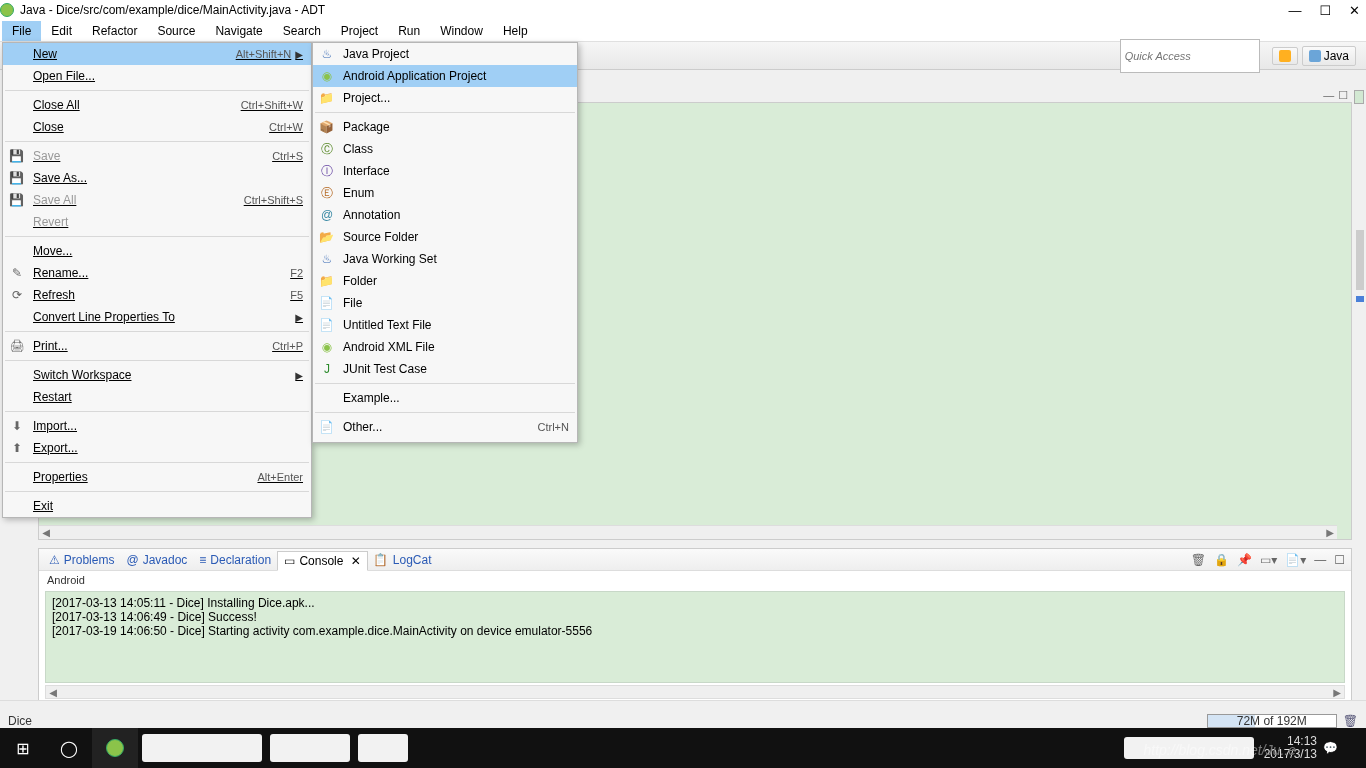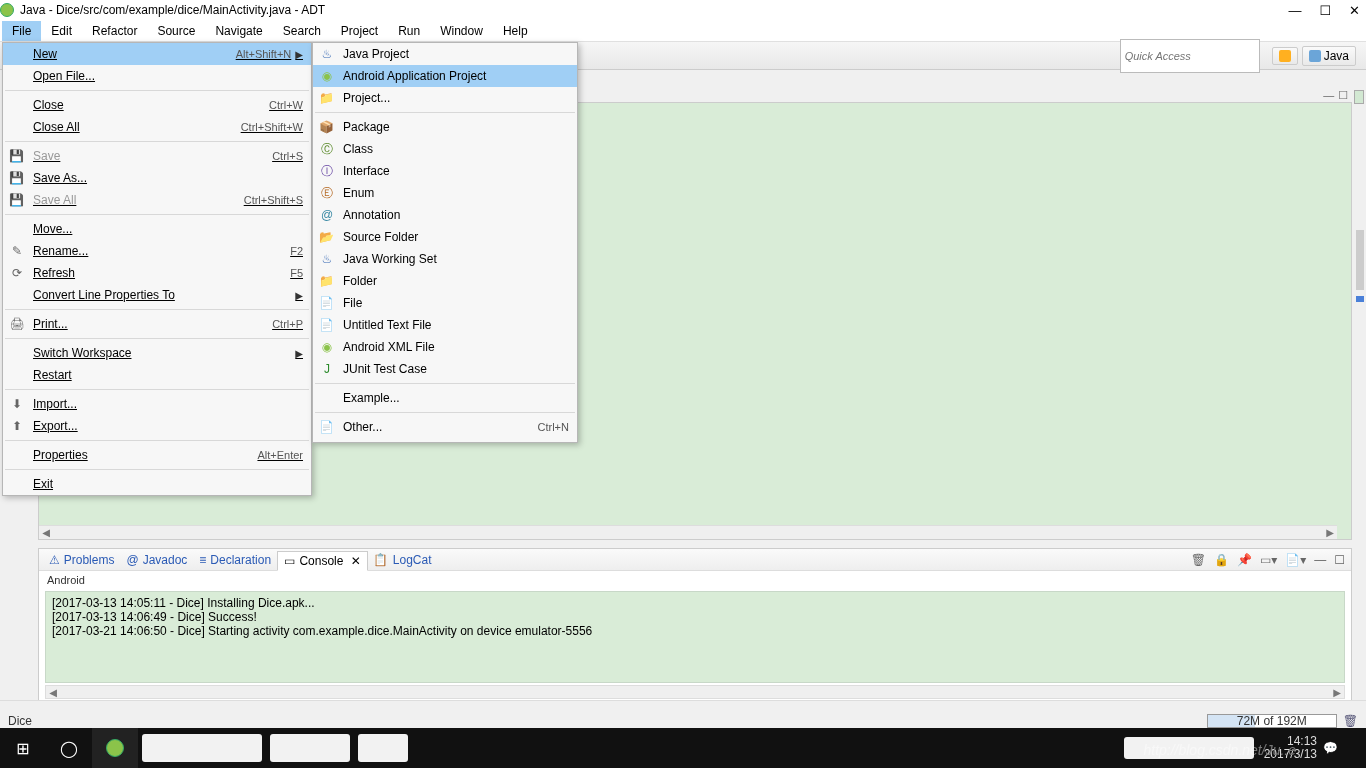--- a/index.html
+++ b/index.html
@@ -164,41 +164,44 @@
   <div class="row highlight">
       <span>New</span>
       <span class="shortcut">Alt+Shift+N</span>
       <span class="arrow" style="margin-left:4px">▶</span>
     </div>
   <div class="row">
       <span>Open File...</span>
     </div>
   <div class="sep"></div>
   <div class="row">
+      <span>Close All</span>
+      <span class="shortcut">Ctrl+Shift+W</span>
+    </div>
+  <div class="row">
       <span>Close</span>
       <span class="shortcut">Ctrl+W</span>
-    </div>
-  <div class="row">
-      <span>Close All</span>
-      <span class="shortcut">Ctrl+Shift+W</span>
     </div>
   <div class="sep"></div>
   <div class="row disabled">
       <span class="icon">💾</span>
       <span>Save</span>
       <span class="shortcut">Ctrl+S</span>
     </div>
   <div class="row">
       <span class="icon">💾</span>
       <span>Save As...</span>
     </div>
   <div class="row disabled">
       <span class="icon">💾</span>
       <span>Save All</span>
       <span class="shortcut">Ctrl+Shift+S</span>
+    </div>
+  <div class="row disabled">
+      <span>Revert</span>
     </div>
   <div class="sep"></div>
   <div class="row">
       <span>Move...</span>
     </div>
   <div class="row">
       <span class="icon">✎</span>
       <span>Rename...</span>
       <span class="shortcut">F2</span>
     </div>
@@ -363,21 +366,21 @@
       <span>📌</span>
       <span>▭▾</span>
       <span>📄▾</span>
       <span>—</span>
       <span>☐</span>
     </div>
   </div>
   <div class="console-title">Android</div>
   <div class="console-body"><span>[2017-03-13 14:05:11 - Dice] Installing Dice.apk...</span>
 <span>[2017-03-13 14:06:49 - Dice] Success!</span>
-<span>[2017-03-21 14:06:50 - Dice] Starting activity com.example.dice.MainActivity on device emulator-5556</span></div>
+<span>[2017-03-19 14:06:50 - Dice] Starting activity com.example.dice.MainActivity on device emulator-5556</span></div>
   <div class="console-hscroll">
     <span class="sbtn">◀</span>
     <span style="flex:1"></span>
     <span class="sbtn">▶</span>
   </div>
 </div>
 
 <div class="statusbar">
   <span>Dice</span>
   <div class="mem">

